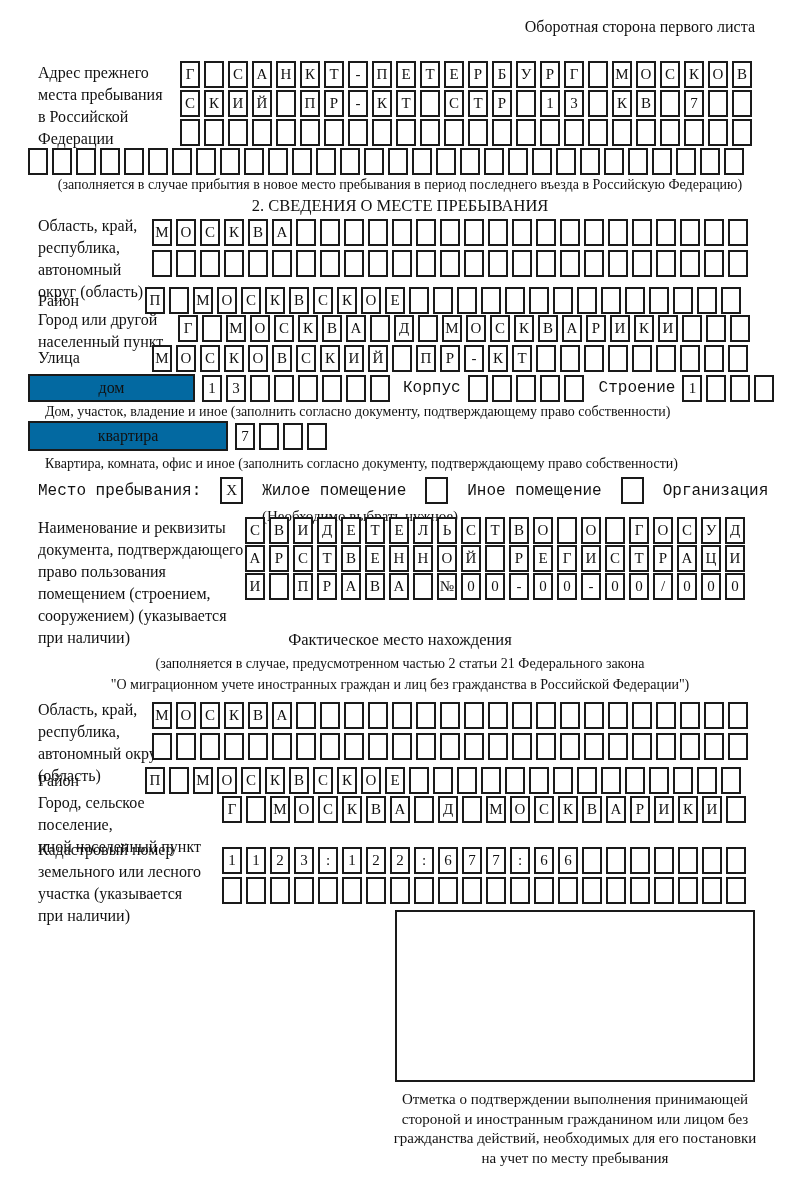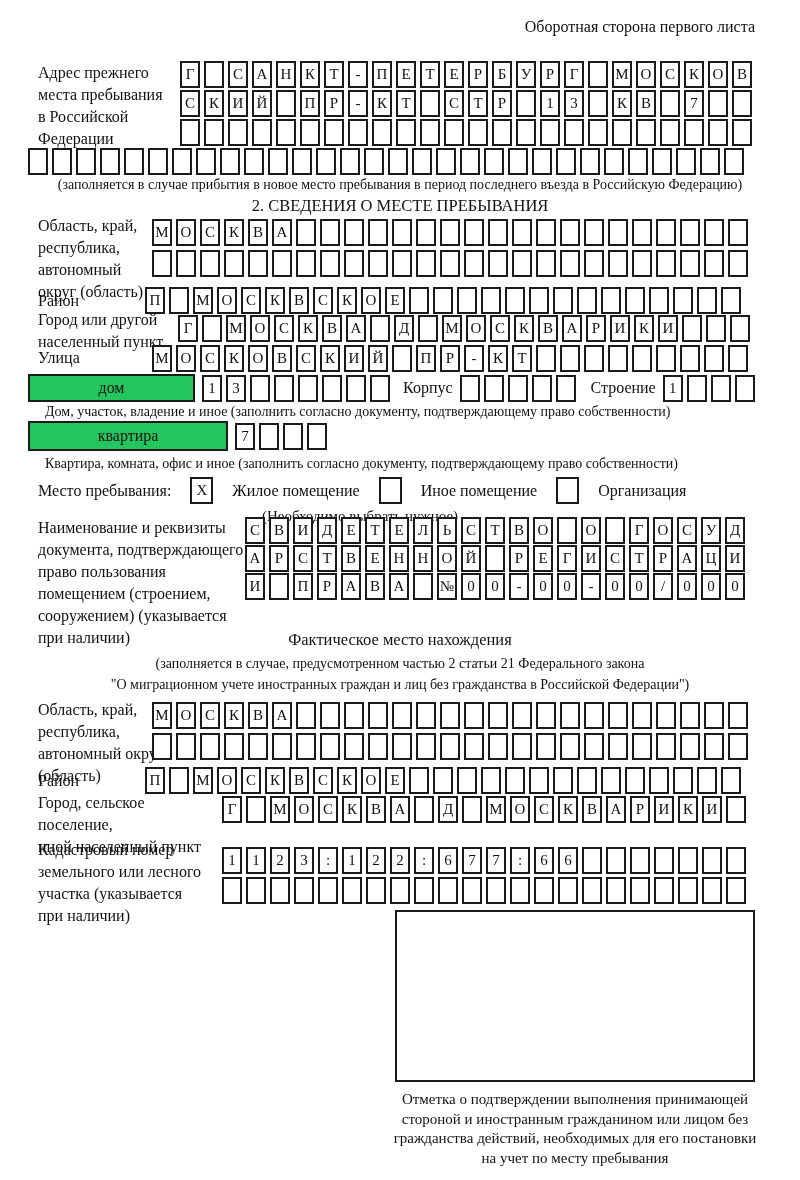--- a/index.html
+++ b/index.html
@@ -17,26 +17,26 @@
   .cell {
     width:20px; height:27px; box-sizing:border-box;
     border:2px solid #1a1a1a; background:#fff;
     display:flex; align-items:center; justify-content:center;
     font-size:15px; font-family:"Liberation Serif","DejaVu Serif",serif;
     flex:0 0 auto;
   }
   .cb { width:23px; }
 
   .bigbox {
-    box-sizing:border-box; border:2px solid #1a1a1a; background:#22c55e;
+    box-sizing:border-box; border:2px solid #1a1a1a; background:#0369a1;
     display:flex; align-items:center; justify-content:center;
     font-size:16px; flex:0 0 auto;
   }
   .inline-row { display:flex; align-items:center; }
-  .inline-row .lbl { white-space:nowrap; }
+  .inline-row .lbl { white-space:nowrap;font-family:Liberation Mono, monospace; }
 
   .stamp-box { box-sizing:border-box; border:2px solid #1a1a1a; background:#fff; }
   .stamp-caption { font-size:15px; line-height:19.5px; text-align:center; }
   .header-note { font-size:16px; }
   .note-small { font-size:15px; text-align:center; }
 </style>
 </head>
 <body>
 
 <div class="page">

